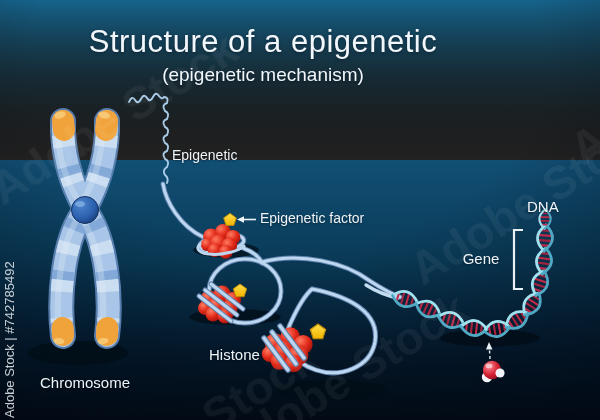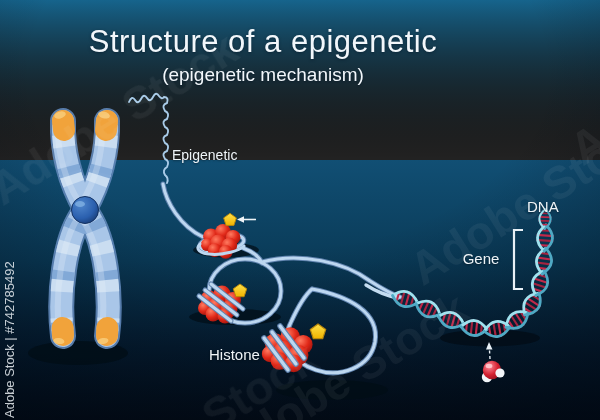--- a/index.html
+++ b/index.html
@@ -239,21 +239,23 @@
     <ellipse cx="489" cy="366" rx="3.4" ry="2.2" fill="#ffc9cf" opacity="0.9"></ellipse>
   </g>
 </svg>
 
 <div class="title-wrap">
   <div class="title">Structure of a epigenetic</div>
   <div class="subtitle">(epigenetic mechanism)</div>
 </div>
 
 <div class="lbl" style="left:172px;top:148px;">Epigenetic</div>
+<div class="lbl" style="left:260px;top:211px;">Epigenetic factor</div>
 <div class="lbl" style="left:209px;top:347px;font-size:15px;">Histone</div>
+<div class="lbl" style="left:40px;top:375px;font-size:15px;">Chromosome</div>
 <div class="lbl" style="left:527px;top:193px;font-size:15px;margin-top:6px;">DNA</div>
 <div class="lbl" style="left:455px;top:251px;width:52px;text-align:center;font-size:15px;">Gene</div>
 
 <div class="wm-diag" style="left:-20px;top:170px;">Adobe Stock</div>
 <div class="wm-diag" style="left:210px;top:430px;">Adobe Stock</div>
 <div class="wm-diag" style="left:400px;top:250px;">Adobe Stock</div>
 <div class="wm-diag" style="left:560px;top:130px;">Adobe Stock</div>
 <div class="wm-diag" style="left:60px;top:480px;">Adobe Stock</div>
 <div class="wm-side">Adobe Stock | #742785492</div>
 

